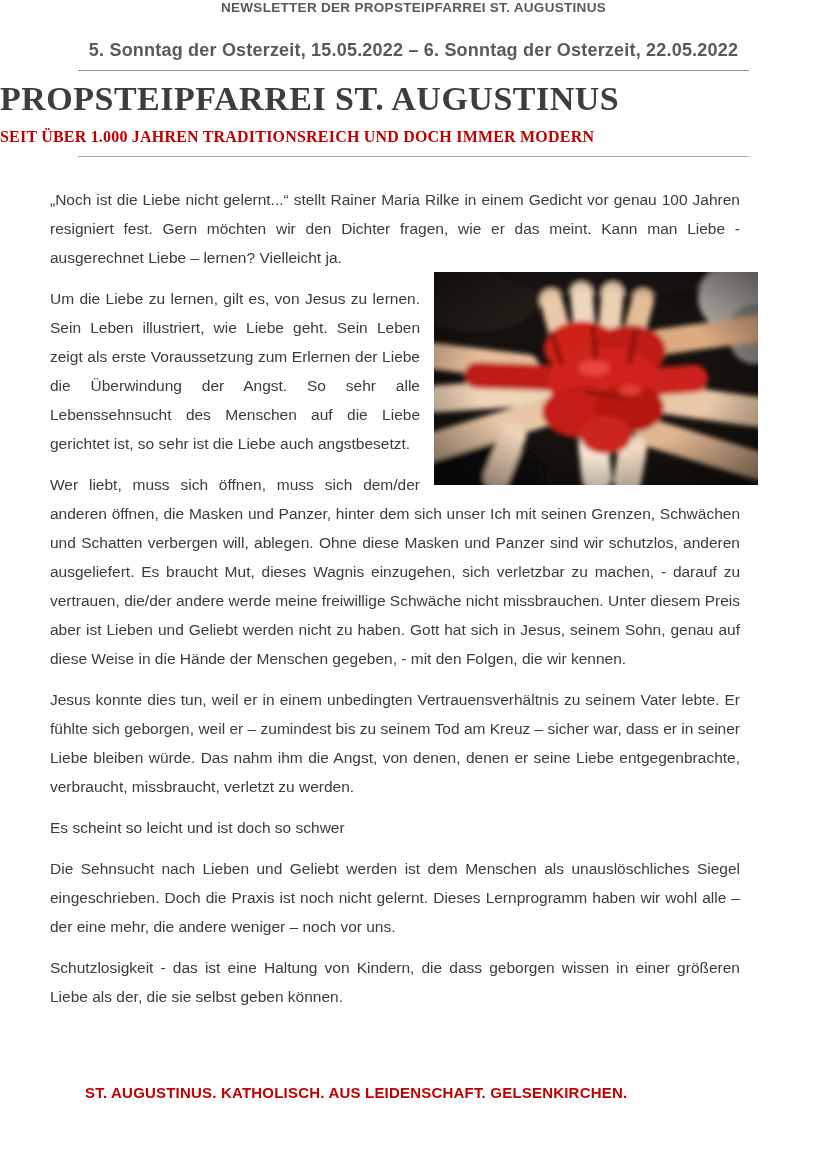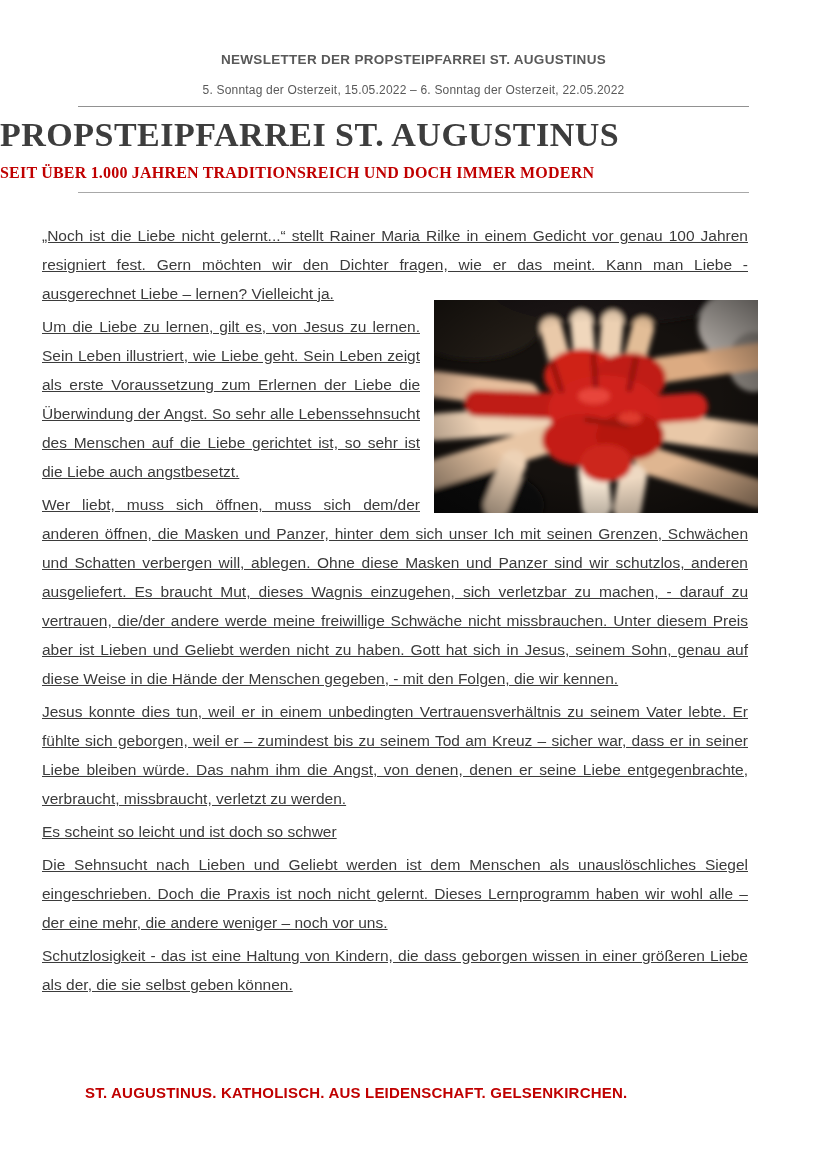--- a/index.html
+++ b/index.html
@@ -4,23 +4,23 @@
 <style>
   html, body { margin: 0; padding: 0; background: #ffffff; }
   .page {
     position: relative;
     width: 827px;
     height: 1170px;
     background: #ffffff;
     font-family: "Liberation Sans", sans-serif;
     overflow: hidden;
   }
-  .page-header { padding-top: 52px; text-align: center; color: #595959; }
+  .page-header { text-align: center; color: #595959; }
   .kicker { font-size: 13.5px; font-weight: bold; letter-spacing: .3px; }
-  .date-range { font-size: 12px; font-weight: normal; margin-top: 16px; letter-spacing: .2px; }
+  .date-range { font-size: 18px; font-weight: bold; margin-top: 25px; letter-spacing: .2px; }
   .rule { border: 0; border-top: 1px solid #919191; margin: 0 78px; }
   .rule-top { margin-top: 9px; }
   .rule-bottom { margin-top: 10px; border-top-color: #a8a8a8; }
   .masthead { text-align: left; font-family: Liberation Serif, serif; }
   .title {
     margin: 9px 0 0 0;
     font-size: 34px;
     font-weight: bold;
     color: #3d3d3d;
     letter-spacing: .5px;
@@ -33,21 +33,21 @@
     letter-spacing: .2px;
   }
   .article {
     margin: 28px 75px 0 38px;
     font-size: 15.5px;
     line-height: 29px;
     color: #3b3b3b;
     text-align: justify;
     hyphens: auto;
   }
-  .article p { margin: 4px; text-decoration: underline; }
+  .article p { margin: 12px; }
   .article p.quote-italic { font-style: italic; }
   .photo {
     float: right;
     width: 324px;
     height: 213px;
     margin: -12px -6px 2px 14px;
     padding: 0;
   }
   .photo svg { display: block; width: 100%; height: 100%; }
   .page-footer {

